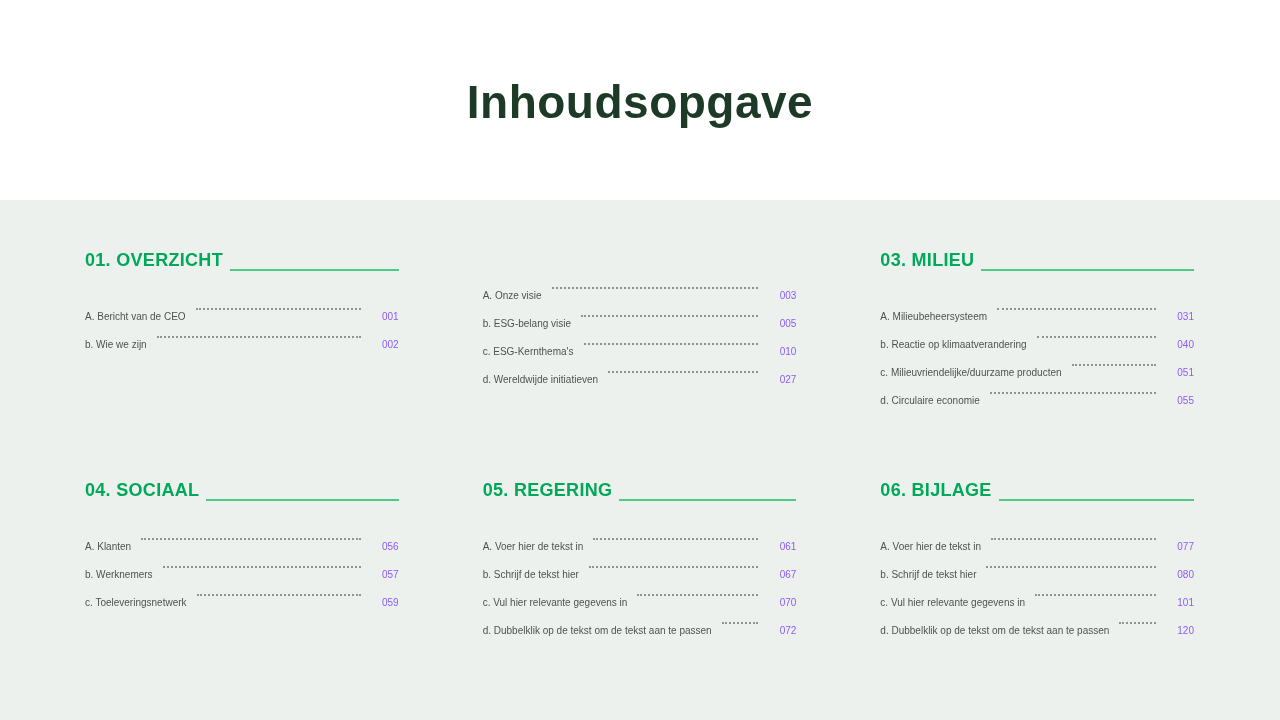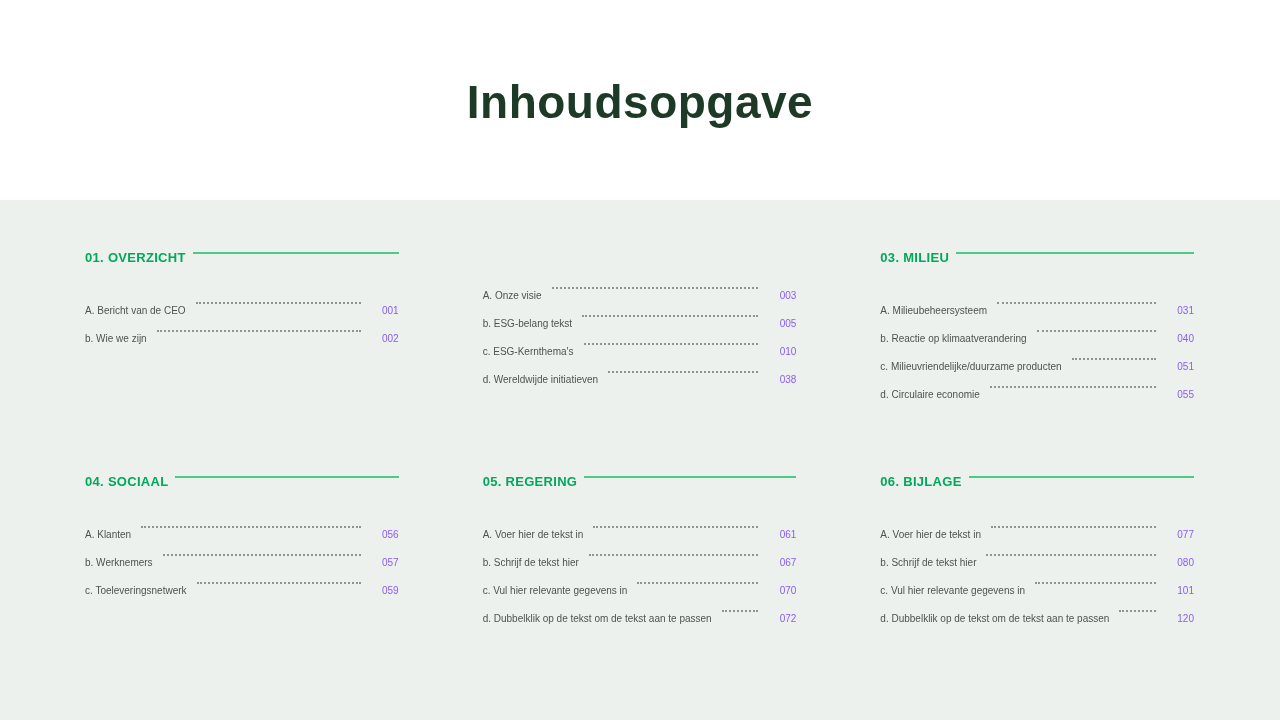--- a/index.html
+++ b/index.html
@@ -38,24 +38,24 @@
   
   .toc-grid {
     display: grid;
     grid-template-columns: repeat(3, 1fr);
     column-gap: 84px;
     row-gap: 60px;
     padding: 50px 86px 0 85px;
   }
   .section-header {
     display: flex;
-    align-items: flex-start;
+    align-items: flex-end;
     color: #00a85a;
     font-weight: 700;
-    font-size: 13px;
+    font-size: 18px;
     letter-spacing: 0.3px;
     white-space: nowrap;
   }
   .section-rule {
     flex: 1;
     height: 0;
     border-top: 2px solid #4fc986;
     margin-left: 7px;
     margin-top: 2px;
     min-width: 12px;
@@ -114,35 +114,35 @@
 
   <section class="toc-section">
     <div class="section-items">
   <div class="toc-item">
     <span class="toc-item-label">A. Onze visie</span>
     <span class="toc-leader"></span>
     <span class="toc-page">003</span>
   </div>
 
   <div class="toc-item">
-    <span class="toc-item-label">b. ESG-belang tekst</span>
+    <span class="toc-item-label">b. ESG-belang visie</span>
     <span class="toc-leader"></span>
     <span class="toc-page">005</span>
   </div>
 
   <div class="toc-item">
     <span class="toc-item-label">c. ESG-Kernthema's</span>
     <span class="toc-leader"></span>
     <span class="toc-page">010</span>
   </div>
 
   <div class="toc-item">
     <span class="toc-item-label">d. Wereldwijde initiatieven</span>
     <span class="toc-leader"></span>
-    <span class="toc-page">038</span>
+    <span class="toc-page">027</span>
   </div>
 </div>
   </section>
 
   <section class="toc-section">
     <div class="section-header">
       <span class="section-title">03. MILIEU</span>
       <span class="section-rule"></span>
     </div>
     <div class="section-items">

